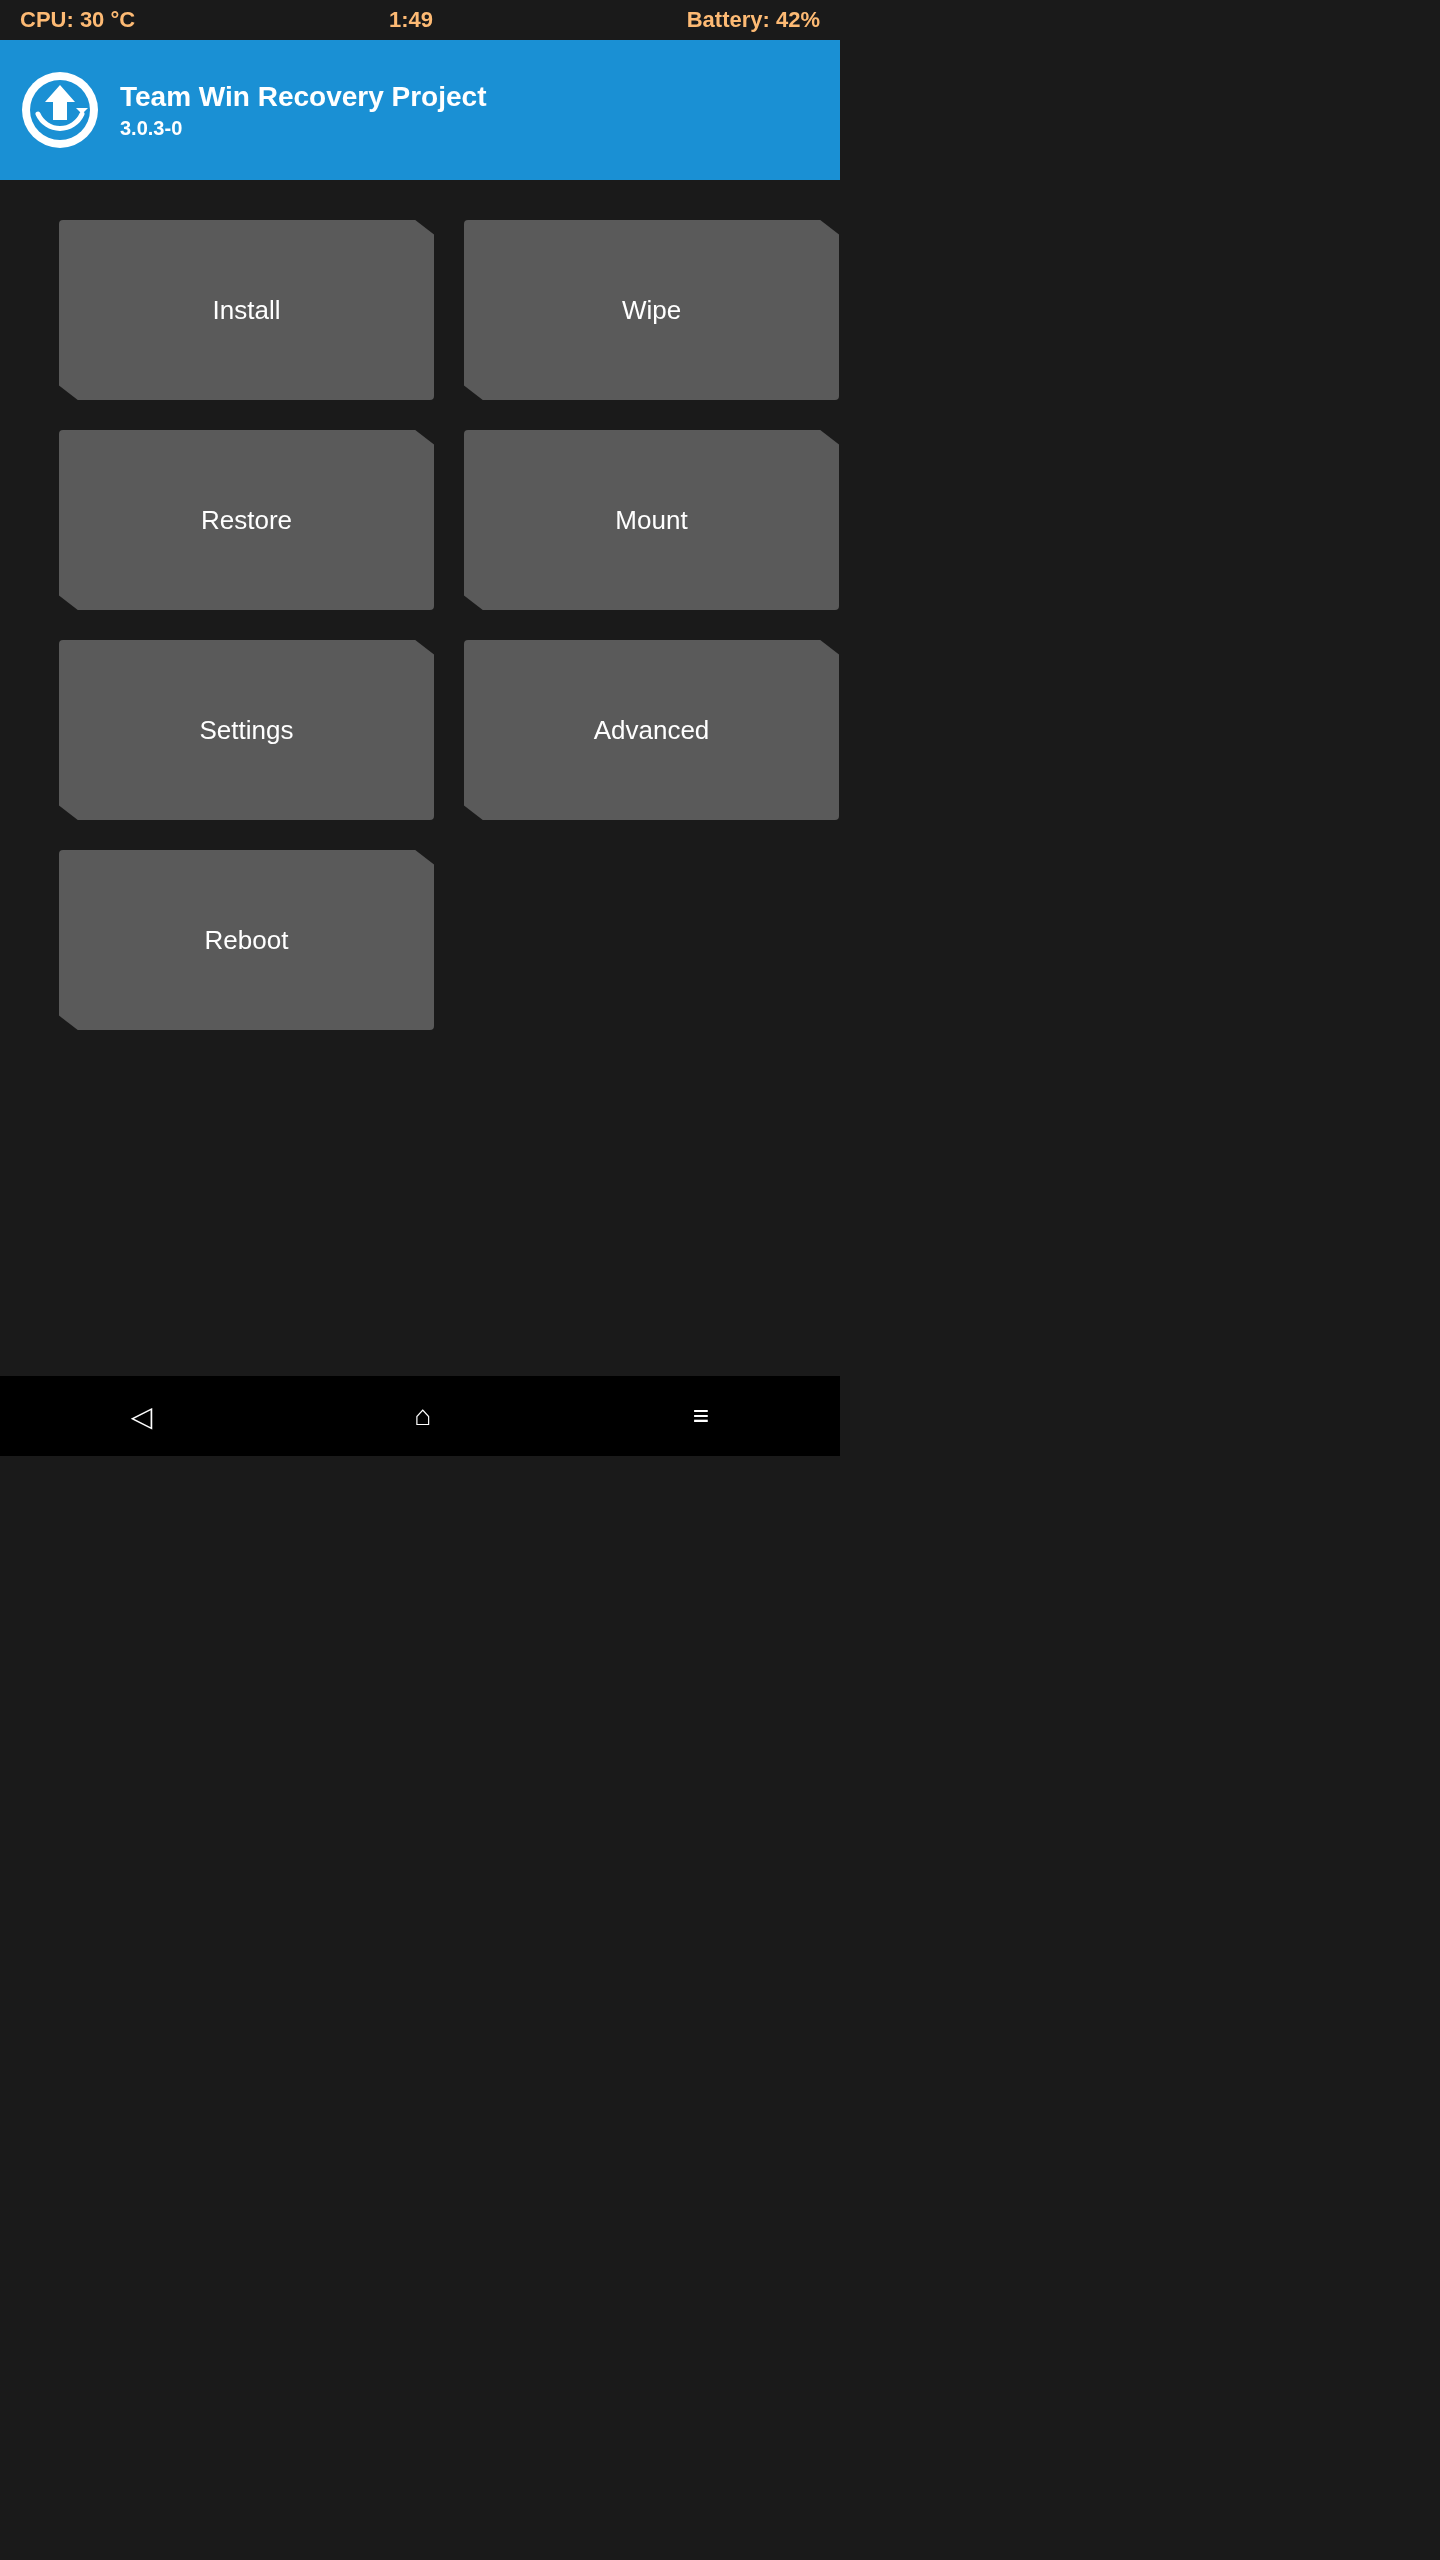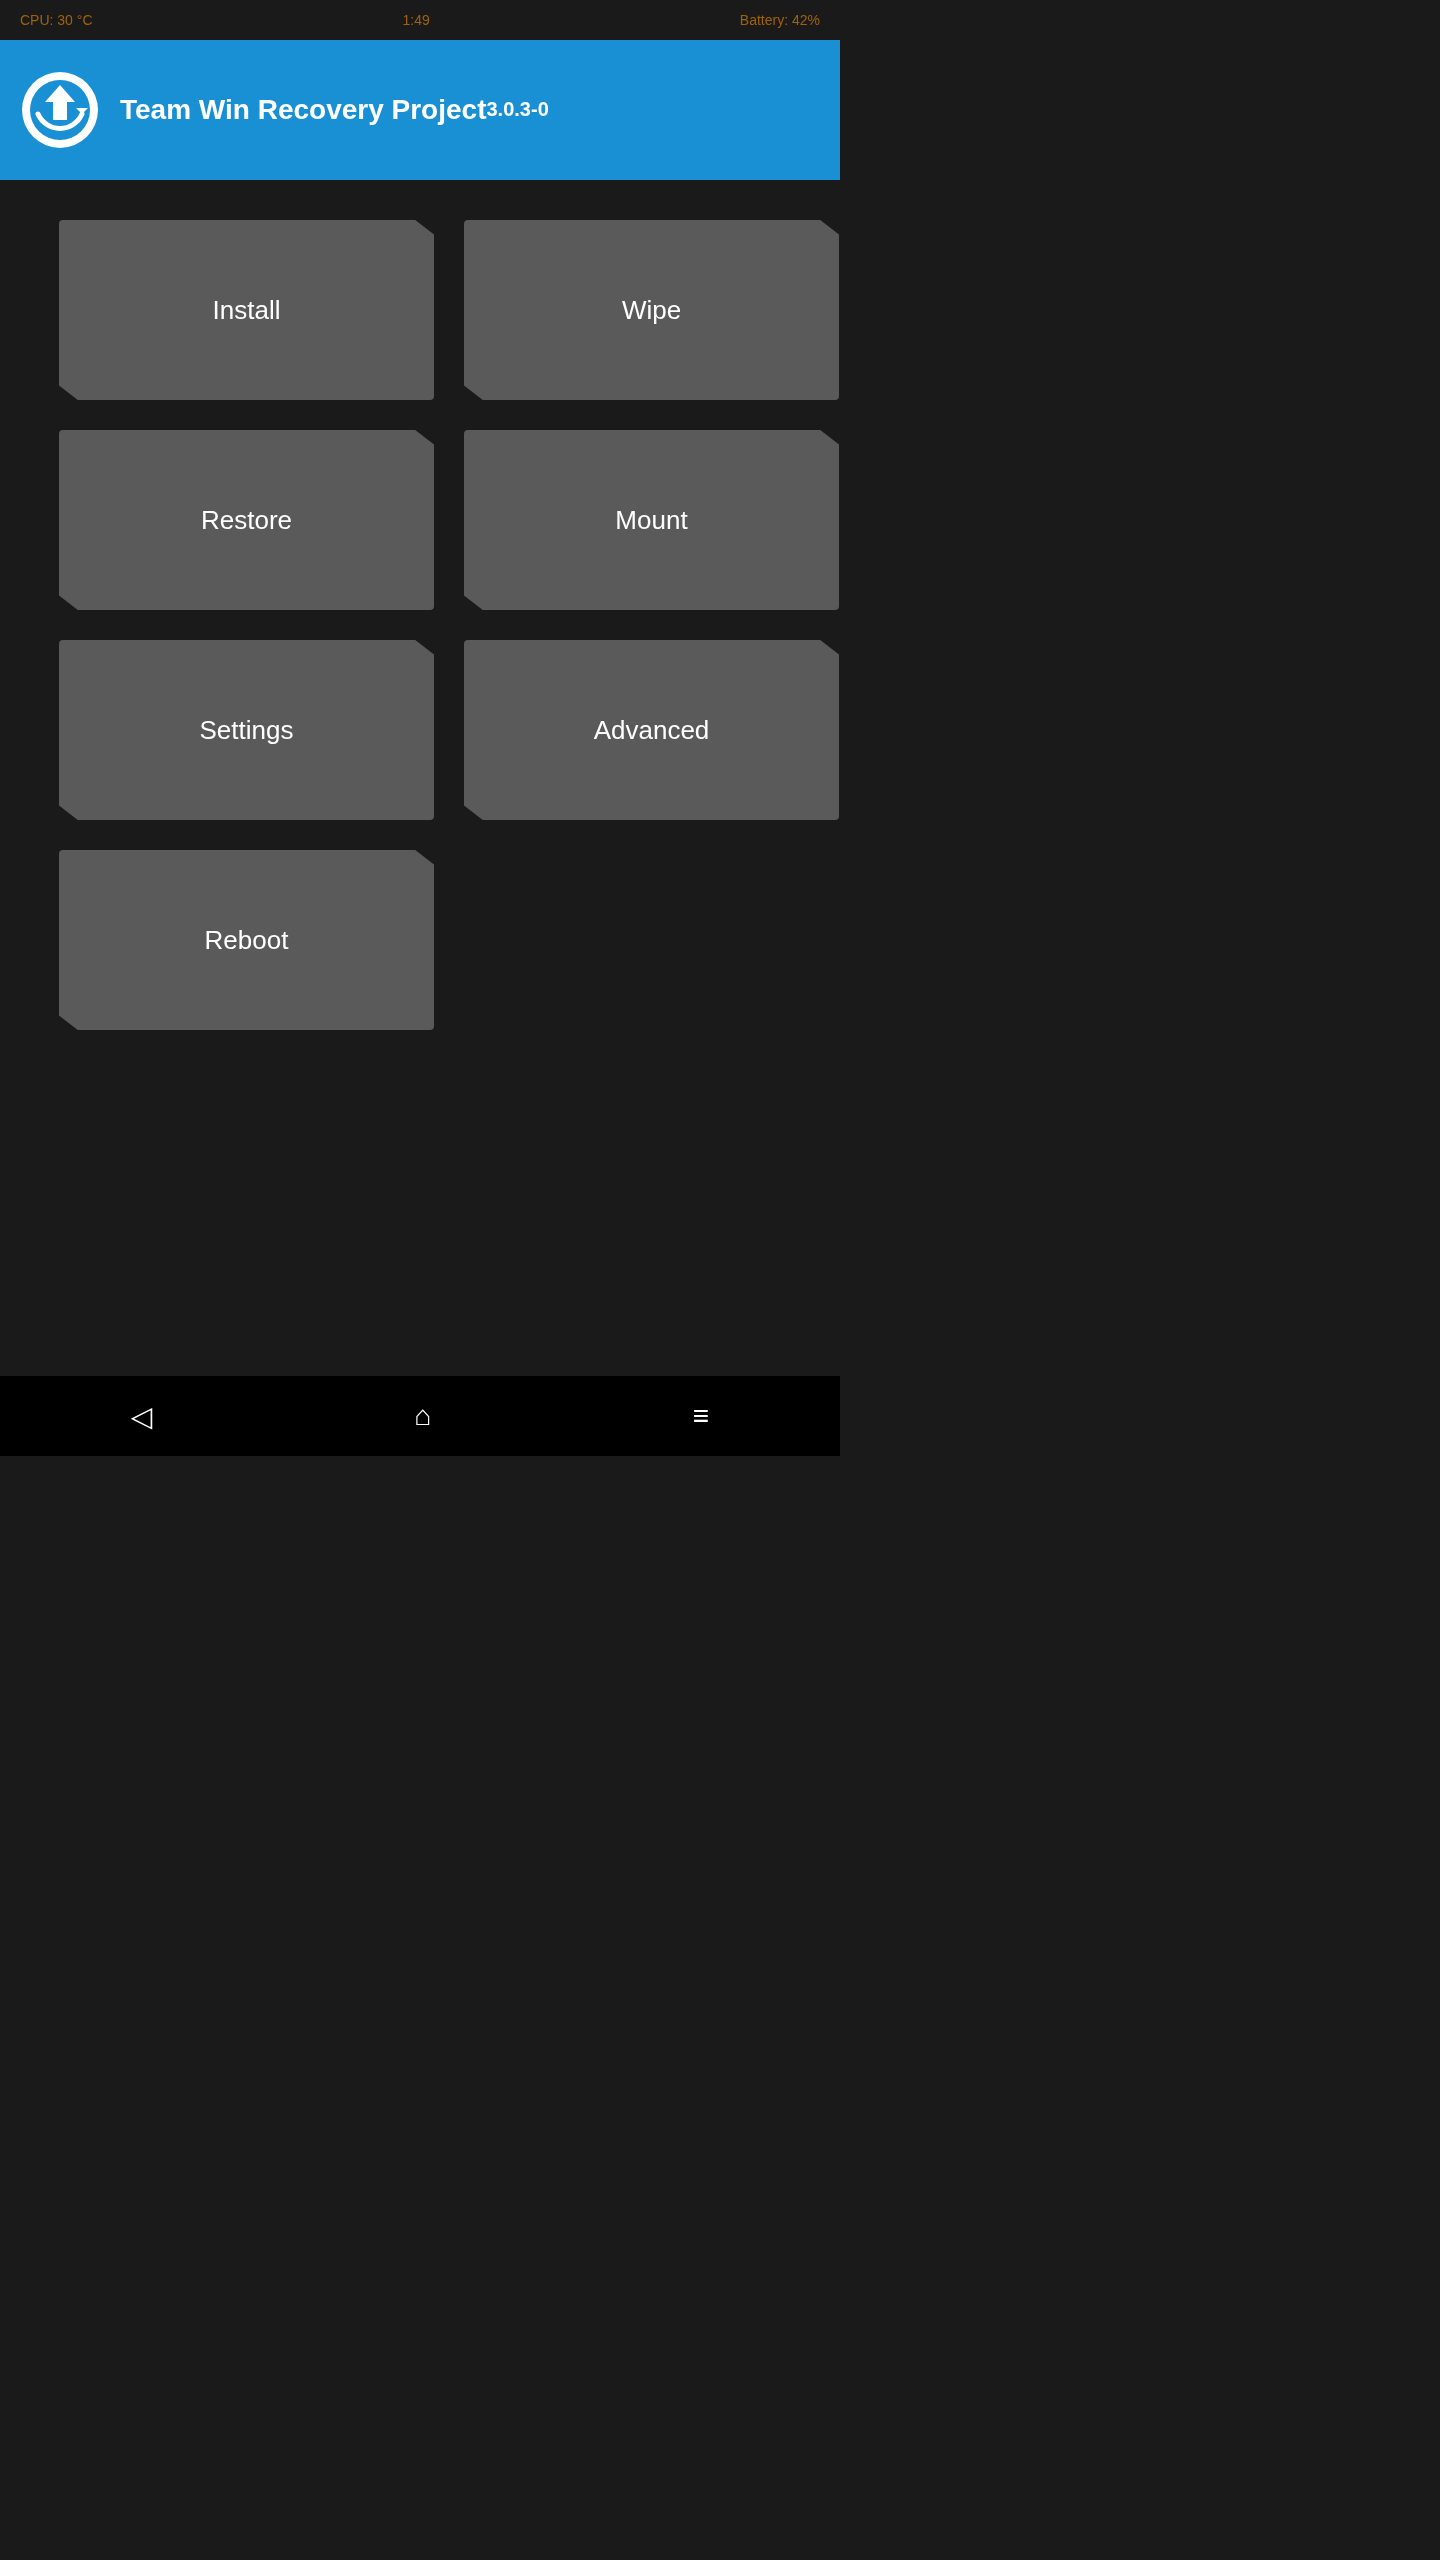--- a/index.html
+++ b/index.html
@@ -22,43 +22,44 @@
       width: 100%;
       height: 40px;
       background-color: #1a1a1a;
       display: flex;
       justify-content: space-between;
       align-items: center;
       padding: 0 20px;
     }
 
     .status-text {
-      color: #a16207;
-      font-size: 14px;
+      color: #fdba74;
+      font-size: 22px;
+      font-weight: bold;
     }
 
     
     .header {
       width: 100%;
       height: 140px;
       background-color: #1a90d4;
       display: flex;
       align-items: center;
       padding: 0 20px;
       gap: 20px;
     }
 
     .header-logo {
       width: 80px;
       height: 80px;
     }
 
     .header-text {
       display: flex;
-      flex-direction: row;
+      flex-direction: column;
     }
 
     .header-title {
       color: #ffffff;
       font-size: 28px;
       font-weight: bold;
     }
 
     .header-version {
       color: #ffffff;

